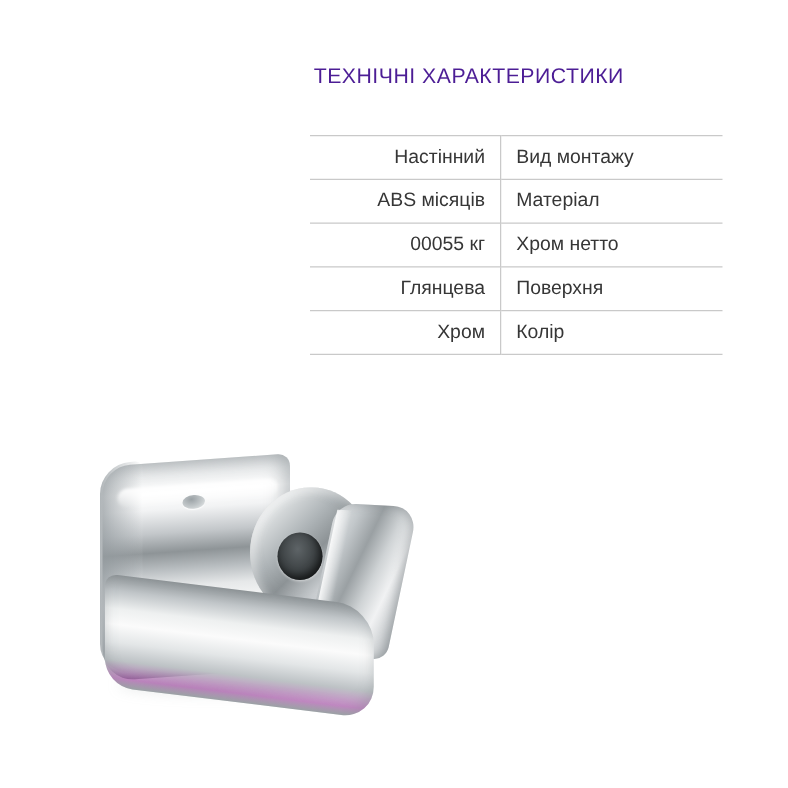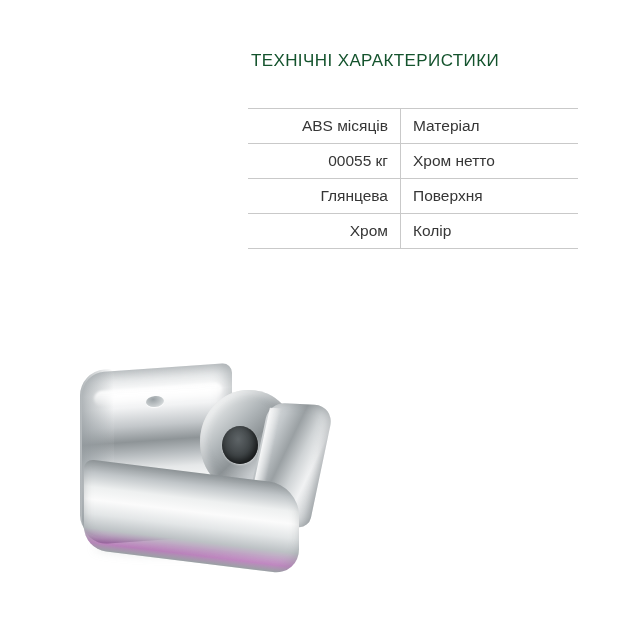--- a/index.html
+++ b/index.html
@@ -25,21 +25,21 @@
   
   .spec-title {
     position: absolute;
     left: 195px;
     top: 48px;
     width: 360px;
     text-align: center;
     font-size: 17px;
     line-height: 26px;
     letter-spacing: 0.4px;
-    color: #14532d;
+    color: #4c1d95;
     font-weight: 400;
   }
   .spec-title .line {
     display: block;
   }
 
   
   .spec-table {
     position: absolute;
     left: 248px;
@@ -238,20 +238,24 @@
 
 <div class="page">
 
   <div class="spec-title">
     <span class="line">ТЕХНІЧНІ ХАРАКТЕРИСТИКИ</span>
   </div>
 
   <table class="spec-table">
     <tbody>
       <tr>
+        <td class="val">Настінний</td>
+        <td class="key">Вид монтажу</td>
+      </tr>
+      <tr>
         <td class="val">ABS місяців</td>
         <td class="key">Матеріал</td>
       </tr>
       <tr>
         <td class="val">00055 кг</td>
         <td class="key">Хром нетто</td>
       </tr>
       <tr>
         <td class="val">Глянцева</td>
         <td class="key">Поверхня</td>

